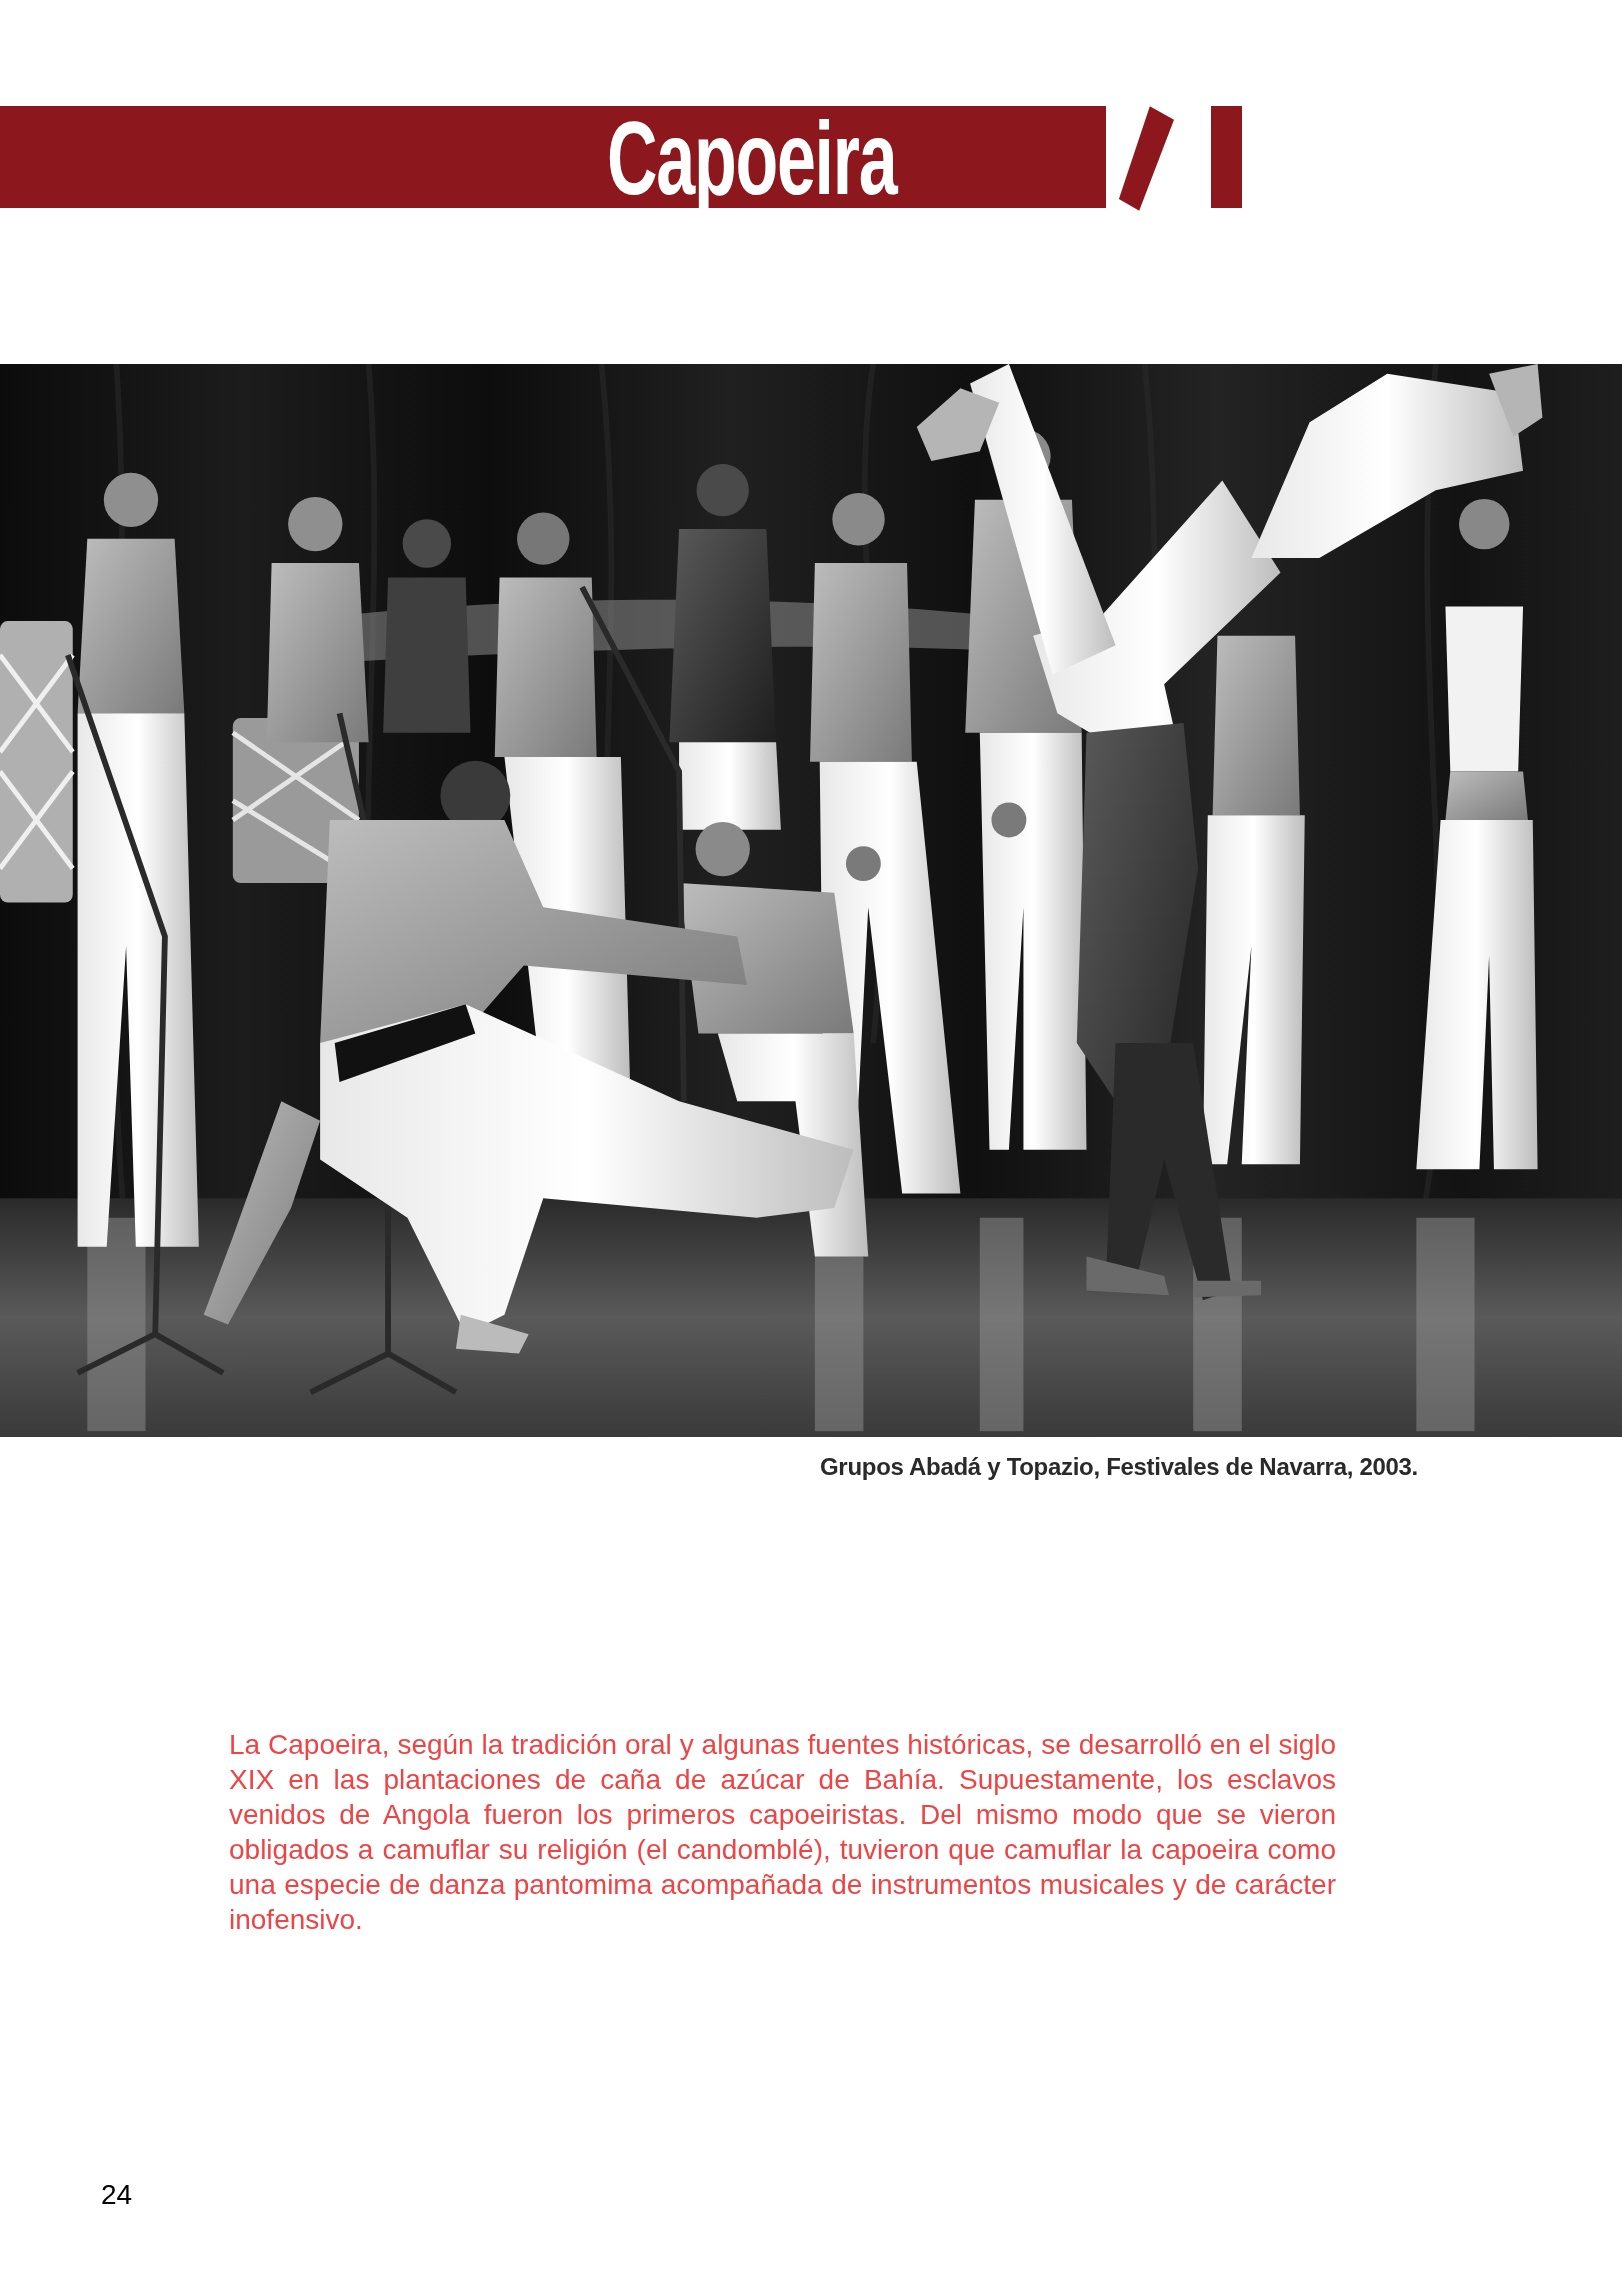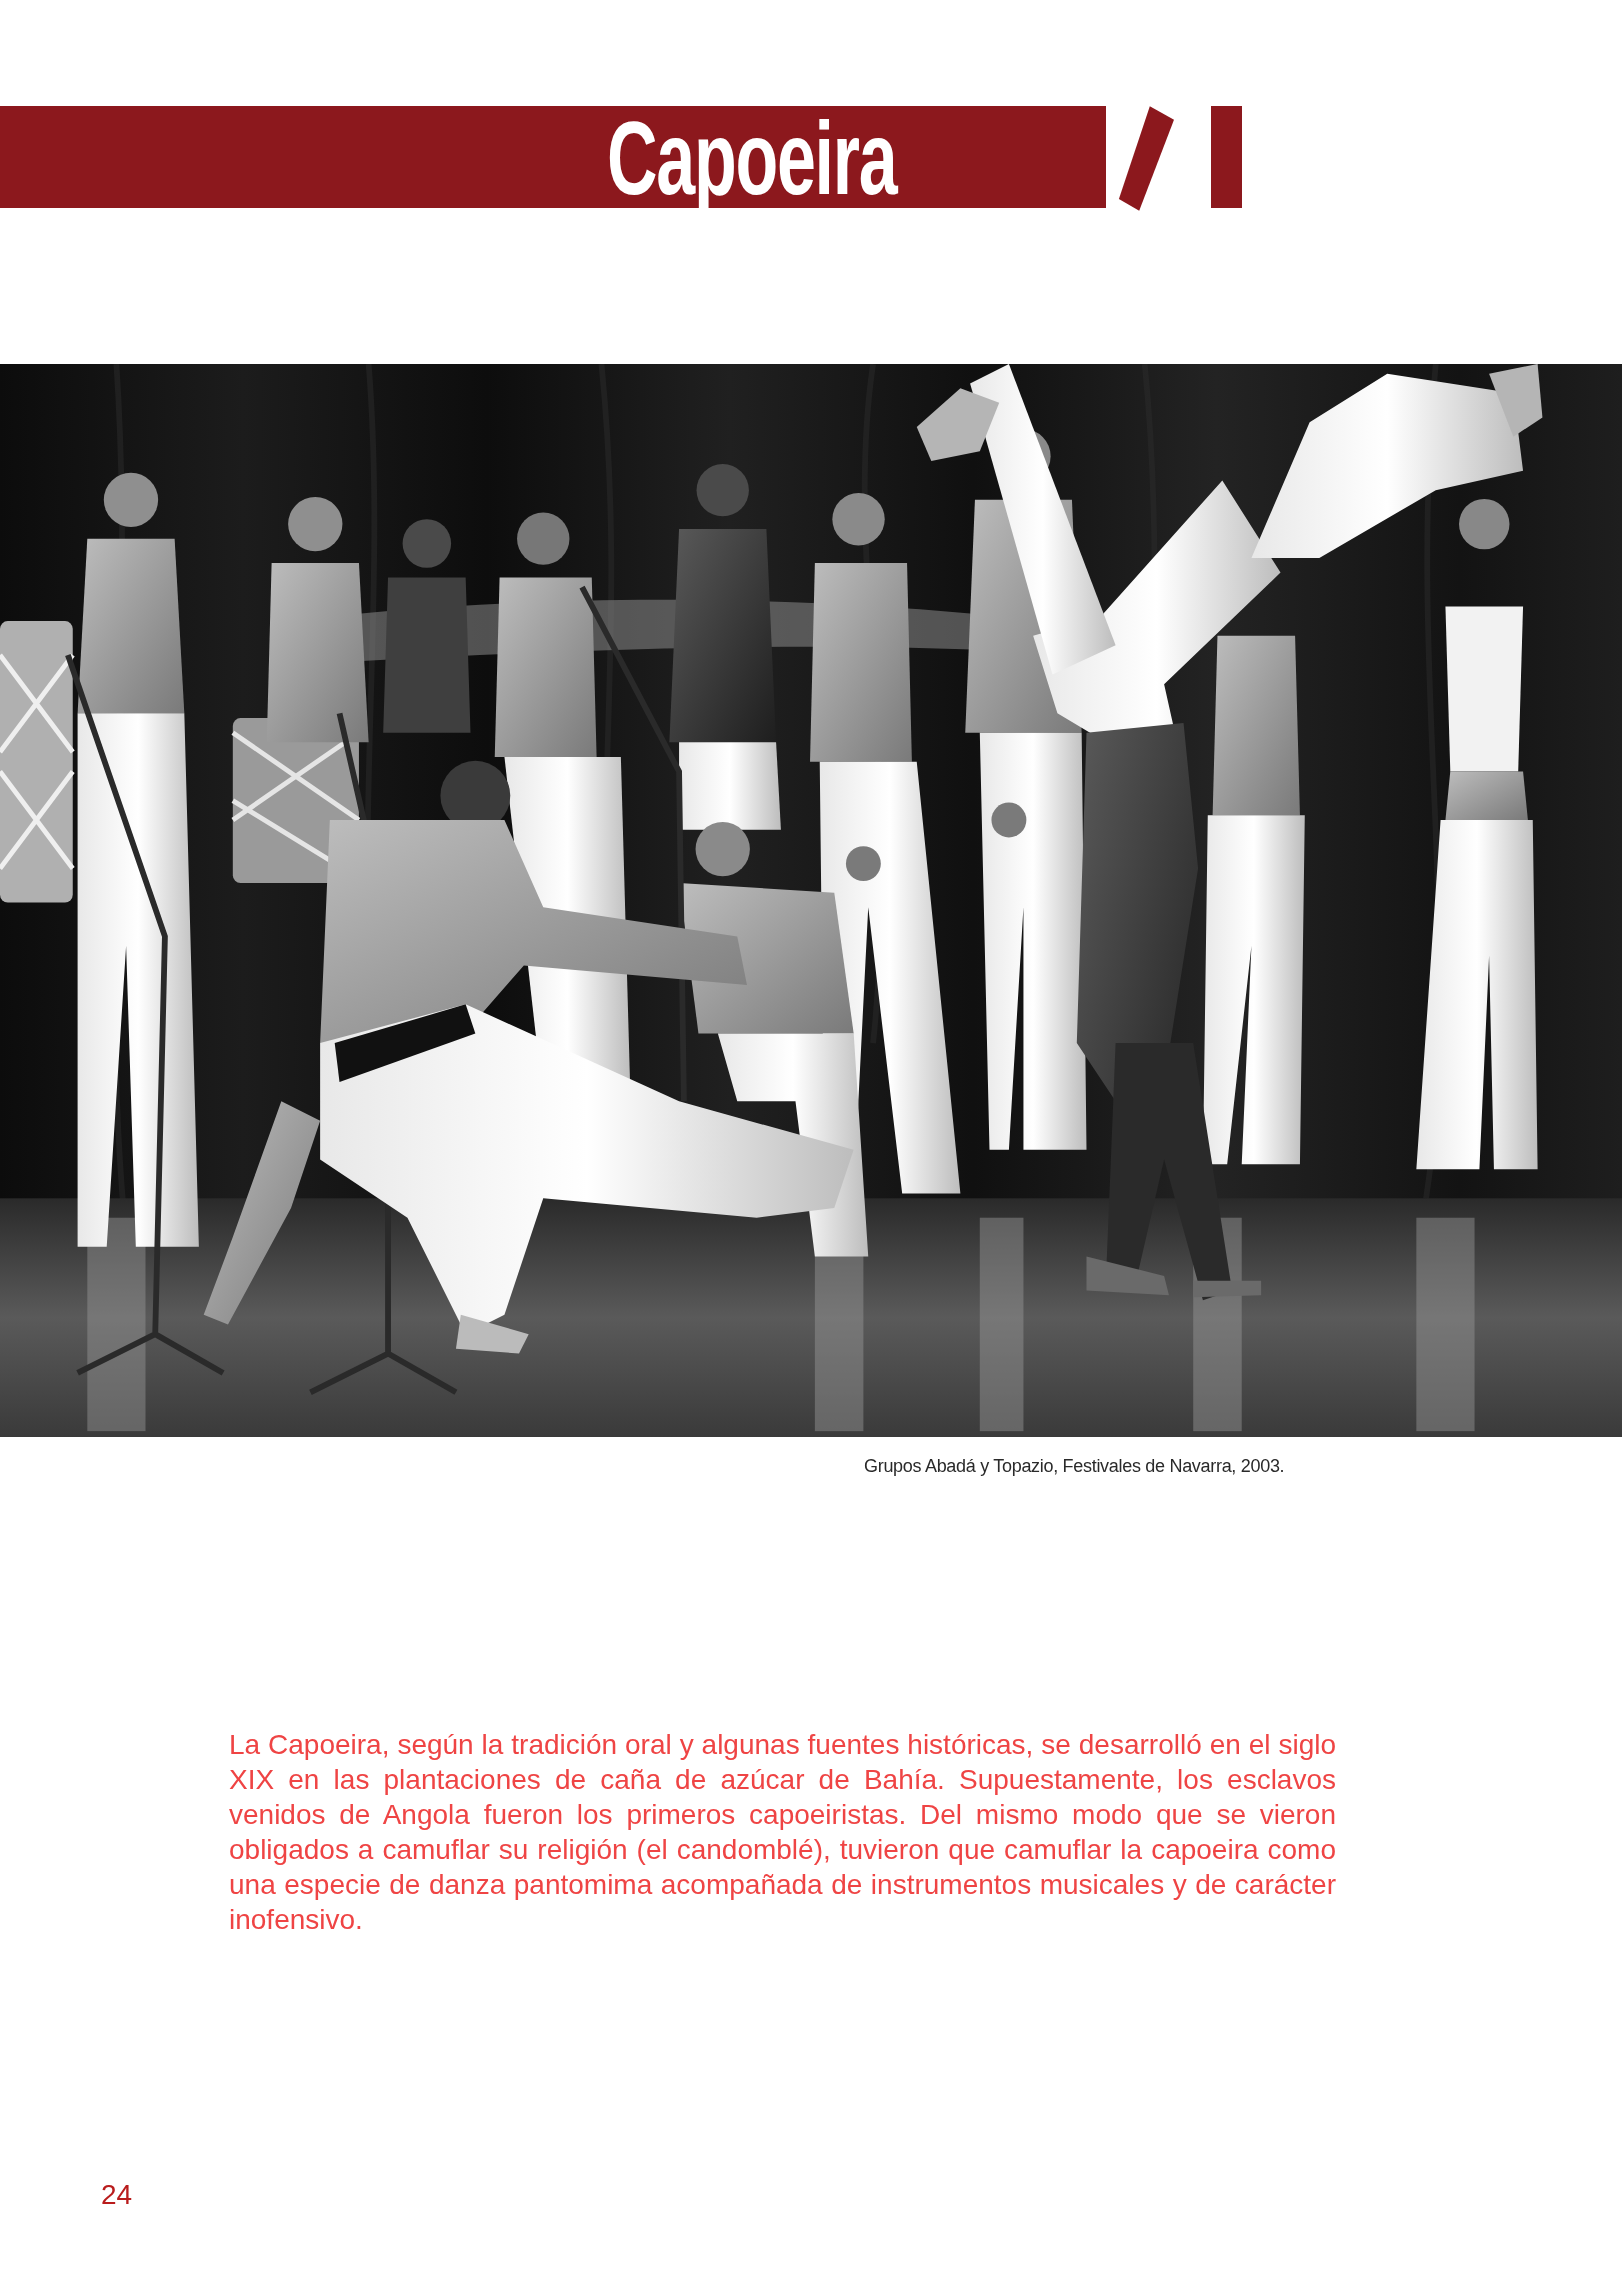--- a/index.html
+++ b/index.html
@@ -17,29 +17,29 @@
     font-size: 103px; line-height: 116px; letter-spacing: -1.9px;
     transform: scaleX(0.68); transform-origin: left top; white-space: nowrap;
   }
   .slash-mark { position: absolute; left: 1116px; top: 102px; width: 87px; height: 112px; }
   .end-bar { position: absolute; left: 1211px; top: 106px; width: 31px; height: 102px; background: #8c181d; }
   .photo {
     position: absolute; left: 0; top: 364px; width: 1622px; height: 1073px; background: #0b0b0b; overflow: hidden;
   }
   .photo svg { display: block; }
   .caption {
-    position: absolute; left: 864px; top: 1452px; font-size: 18px; line-height: 29px; color: #2a2a2a;
-    letter-spacing: -0.3px; white-space: nowrap;
+    position: absolute; left: 820px; top: 1452px; font-size: 24px; line-height: 29px; color: #2a2a2a;
+    letter-spacing: -0.3px; white-space: nowrap; font-weight: bold;
   }
   .body-text {
     position: absolute; left: 229px; top: 1699px; width: 1107px;
     font-size: 28px; line-height: 35px; text-align: justify; color: #ef4444;
   }
   .page-number {
-    position: absolute; left: 101px; top: 2178px; font-size: 28px; line-height: 33px; color: #b91c1c;
+    position: absolute; left: 101px; top: 2178px; font-size: 28px; line-height: 33px; color: #000000;
   }
 </style>
 </head>
 <body>
 
 <div class="title-bar"></div>
 <div class="title-text">Capoeira</div>
 <svg class="slash-mark" viewBox="0 0 90 115">
   <polygon points="31,4 56,18 20,112 -1,100" transform="translate(4,0)" fill="#8c181d"></polygon>
 </svg>

